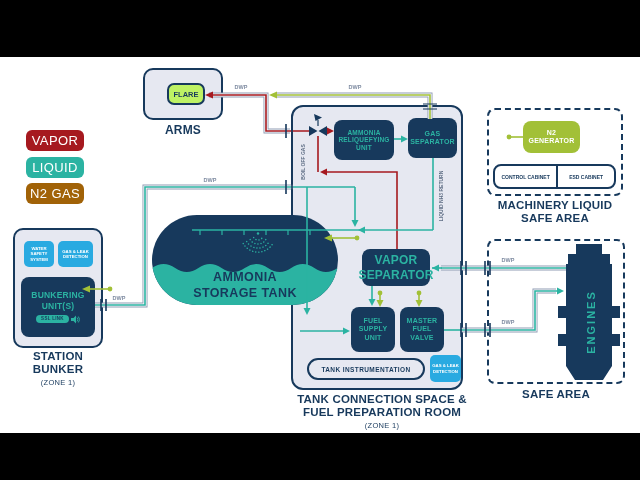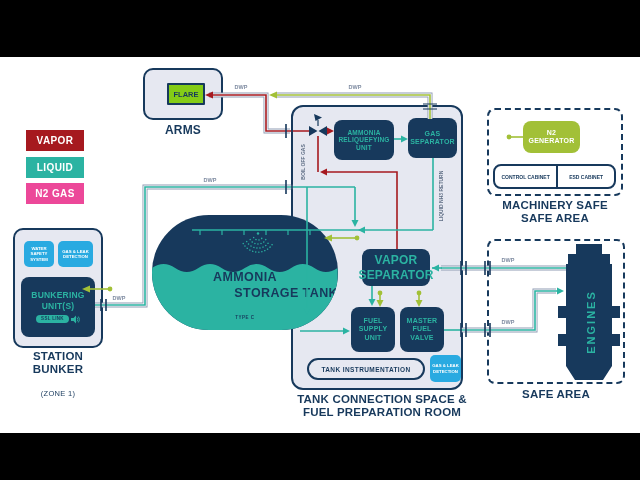--- a/index.html
+++ b/index.html
@@ -11,50 +11,50 @@
 
   .abs{position:absolute;box-sizing:border-box;}
   .panel{position:absolute;box-sizing:border-box;background:#e6e8f1;border:2.5px solid #17395c;border-radius:10px;z-index:1;}
   .dashed{background:#ffffff;border:2.5px dashed #17395c;border-radius:8px;}
   .navy-box{position:absolute;box-sizing:border-box;background:#17395c;border-radius:8px;color:#2bb3a2;
             font-weight:bold;display:flex;align-items:center;justify-content:center;text-align:center;
             line-height:1.18;letter-spacing:.2px;z-index:2;}
   .cyan-box{position:absolute;box-sizing:border-box;background:#29aae1;border-radius:5px;color:#fff;
             font-weight:bold;font-size:4.3px;display:flex;align-items:center;justify-content:center;
             text-align:center;line-height:1.25;z-index:2;padding:1px;}
-  .pill{position:absolute;box-sizing:border-box;border-radius:0;color:#fff;font-weight:bold;font-size:10px;
+  .pill{position:absolute;box-sizing:border-box;border-radius:6px;color:#fff;font-weight:normal;font-size:13px;
         display:flex;align-items:center;justify-content:center;letter-spacing:.4px;z-index:2;}
   .sec-title{position:absolute;color:#17395c;font-weight:bold;font-size:11.5px;line-height:1.15;
              text-align:center;letter-spacing:.2px;z-index:2;}
-  .zone{font-weight:normal;font-size:7.5px;letter-spacing:.3px;display:block;margin-top:14px;}
+  .zone{font-weight:normal;font-size:7.5px;letter-spacing:.3px;display:block;margin-top:3px;}
   .outline-box{position:absolute;box-sizing:border-box;background:transparent;border:2px solid #17395c;
                color:#17395c;font-weight:bold;display:flex;align-items:center;justify-content:center;
                text-align:center;z-index:2;}
   svg text{font-family:"Liberation Sans", sans-serif;}
   #pipes{position:absolute;left:0;top:0;z-index:5;pointer-events:none;}
-  #tank{position:absolute;left:152px;top:215px;width:186px;height:115px;background:#17395c;
+  #tank{position:absolute;left:152px;top:215px;width:186px;height:90px;background:#17395c;
         border-radius:57px;overflow:hidden;z-index:3;}
   #tank-text{position:absolute;left:0;top:55px;width:186px;text-align:center;color:#17395c;
              font-weight:bold;font-size:12.5px;line-height:1.25;letter-spacing:.4px;z-index:4;}
   #tank-type{position:absolute;left:0;top:100px;width:186px;text-align:center;color:#17395c;
              font-weight:bold;font-size:4.5px;letter-spacing:.5px;z-index:4;}
 </style>
 </head>
 <body>
 
 <div id="stage">
   <div class="bar top"></div>
   <div class="bar bottom"></div>
 
   <div class="pill" style="left:26px;top:130px;width:58px;height:21px;background:#a6191f;">VAPOR</div>
   <div class="pill" style="left:26px;top:157px;width:58px;height:21px;background:#2bb3a2;">LIQUID</div>
-  <div class="pill" style="left:26px;top:183px;width:58px;height:21px;background:#ec4899;">N2 GAS</div>
+  <div class="pill" style="left:26px;top:183px;width:58px;height:21px;background:#a16207;">N2 GAS</div>
 
   <div class="panel" style="left:143px;top:68px;width:80px;height:52px;"></div>
-  <div class="outline-box" style="left:167px;top:83px;width:38px;height:22px;background:#84cc16;border-radius:1px;font-size:7.5px;z-index:2;">FLARE</div>
+  <div class="outline-box" style="left:167px;top:83px;width:38px;height:22px;background:#bef264;border-radius:7px;font-size:7.5px;z-index:2;">FLARE</div>
   <div class="sec-title" style="left:143px;top:124px;width:80px;font-size:12px;">ARMS</div>
 
   <div class="panel" style="left:13px;top:228px;width:90px;height:120px;"></div>
   <div class="cyan-box" style="left:24px;top:241px;width:30px;height:26px;">WATER SAFETY SYSTEM</div>
   <div class="cyan-box" style="left:58px;top:241px;width:35px;height:26px;">GAS &amp; LEAK DETECTION</div>
   <div class="navy-box" style="left:21px;top:277px;width:74px;height:60px;font-size:8.5px;flex-direction:column;padding:3px;">
     <span>BUNKERING UNIT(S)</span>
     <span style="display:flex;align-items:center;gap:2px;margin-top:4px;">
       <span style="background:#2bb3a2;color:#17395c;font-size:4.5px;border-radius:5px;padding:1.5px 5px;letter-spacing:.3px;">SSL LINK</span>
       <svg width="9" height="9" viewBox="0 0 9 9">
@@ -84,42 +84,42 @@
   </div>
 
   <div class="panel dashed" style="left:487px;top:108px;width:136px;height:88px;"></div>
   <div class="navy-box" style="left:523px;top:121px;width:57px;height:32px;background:#a2c037;color:#fff;font-size:7px;">N2 GENERATOR</div>
   <div class="outline-box" style="left:493px;top:164px;width:123px;height:25px;border-radius:8px;font-size:5px;background:#fff;">
     <span style="flex:1.1;padding:1px;">CONTROL CABINET</span>
     <span style="width:2px;align-self:stretch;background:#17395c;"></span>
     <span style="flex:1;padding:1px;">ESD CABINET</span>
   </div>
   <div class="sec-title" style="left:487px;top:199px;width:136px;">
-    <span style="display:block;">MACHINERY SAFE</span>
+    <span style="display:block;">MACHINERY LIQUID</span>
     <span style="display:block;">SAFE AREA</span>
   </div>
 
   <div class="panel dashed" style="left:487px;top:239px;width:138px;height:145px;"></div>
   <svg class="abs" style="left:0;top:0;z-index:2;" width="640" height="480">
     <path d="M576,244 L602,244 L602,254 L610,254 L610,264 L612,264 L612,306 L620,306 L620,318 L612,318
              L612,334 L620,334 L620,346 L612,346 L612,366 L603,380 L575,380 L566,366 L566,346 L558,346
              L558,334 L566,334 L566,318 L558,318 L558,306 L566,306 L566,264 L568,264 L568,254 L576,254 Z" fill="#17395c"></path>
     <text x="591" y="322" transform="rotate(-90 591 322)" text-anchor="middle" dominant-baseline="central" fill="#2bb3a2" font-size="11" font-weight="bold" letter-spacing="2">ENGINES</text>
   </svg>
   <div class="sec-title" style="left:487px;top:388px;width:138px;">
     <span style="display:block;">SAFE AREA</span>
   </div>
 
   <div id="tank">
     <svg width="186" height="115" viewBox="0 0 186 115" style="position:absolute;left:0;top:0;">
       <path d="M0,53 Q11.6,45 23.2,53 T46.4,53 T69.6,53 T92.8,53 T116,53 T139.2,53 T162.4,53 T185.6,53 L186,115 L0,115 Z" fill="#2bb3a2"></path>
     </svg>
     <div id="tank-text">
       <span style="display:block;">AMMONIA</span>
-      <span style="display:block;text-align:right;">STORAGE TANK</span>
+      <span style="display:block;">STORAGE TANK</span>
     </div>
     <div id="tank-type">TYPE C</div>
   </div>
 
   <svg id="pipes" width="640" height="480">
 
     <g fill="none">
 
       <path d="M209,95 H266 V131 H290" stroke="#8f9cb3" stroke-width="5"></path>
       <path d="M209,95 H266 V131 H290" stroke="#ffffff" stroke-width="3.2"></path>

